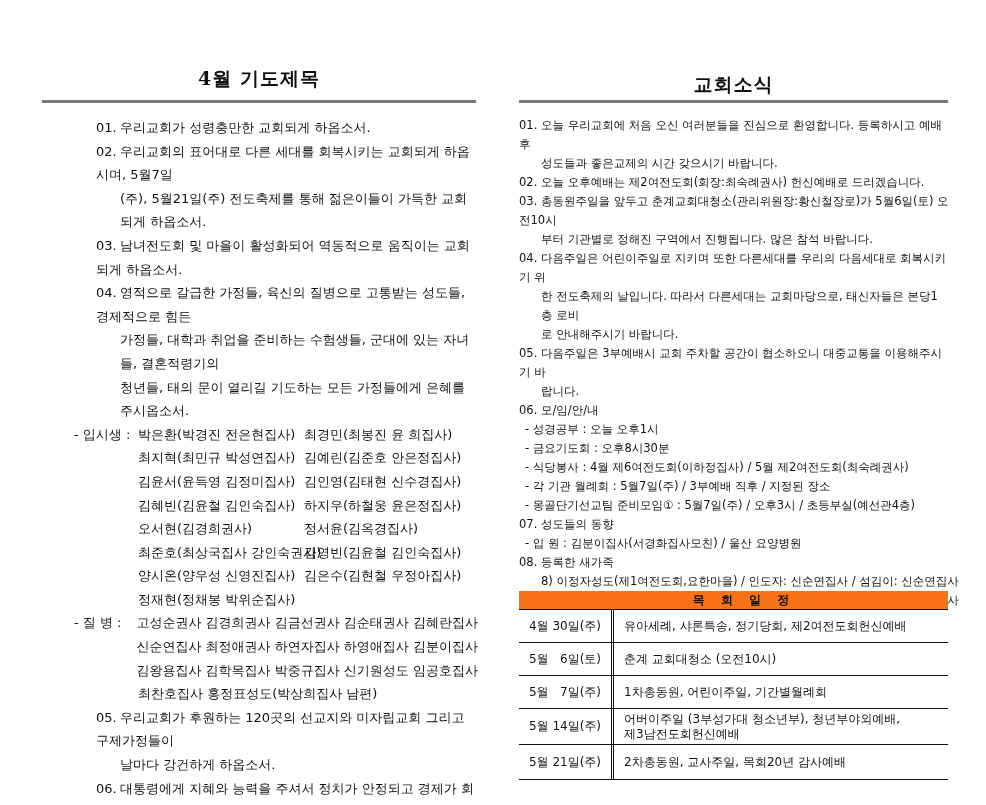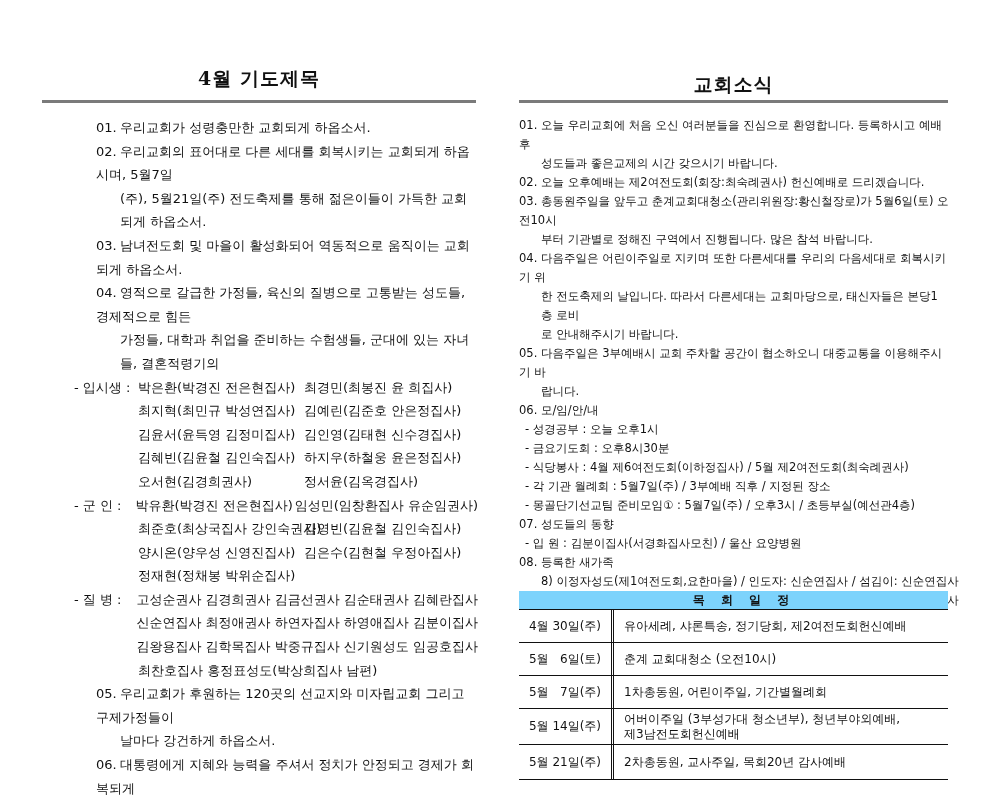--- a/index.html
+++ b/index.html
@@ -81,21 +81,21 @@
 
     
     .schedule {
       position: absolute;
       top: 591px;
       left: 0;
       width: 429px;
       font-size: 12px;
     }
     .sched-header {
-      background: #7dd3fc;
+      background: #f97316;
       text-align: center;
       height: 18px;
       line-height: 18px;
       font-weight: bold;
       letter-spacing: 6px;
       border-bottom: 1px solid #111;
       padding-left: 21px;
     }
     .sched-row {
       display: flex;
@@ -141,20 +141,21 @@
       <span class="p-cont">(주), 5월21일(주) 전도축제를 통해 젊은이들이 가득한 교회되게 하옵소서.</span>
     </div>
 
     <div class="p-item">
       <span class="p-num">03.</span><span>남녀전도회 및 마을이 활성화되어 역동적으로 움직이는 교회되게 하옵소서.</span>
     </div>
 
     <div class="p-item">
       <span class="p-num">04.</span><span>영적으로 갈급한 가정들, 육신의 질병으로 고통받는 성도들, 경제적으로 힘든</span>
       <span class="p-cont">가정들, 대학과 취업을 준비하는 수험생들, 군대에 있는 자녀들, 결혼적령기의</span>
+      <span class="p-cont">청년들, 태의 문이 열리길 기도하는 모든 가정들에게 은혜를 주시옵소서.</span>
     </div>
 
     <div class="sub-block">
       <div class="sub-row">
         <span class="sub-label">- 입시생 : </span>
         <span class="sub-cell-a">박은환(박경진 전은현집사)</span>
         <span class="sub-cell-b">최경민(최봉진 윤 희집사)</span>
       </div>
       <div class="sub-row">
         <span class="sub-label"></span>
@@ -172,25 +173,20 @@
         <span class="sub-cell-b">하지우(하철웅 윤은정집사)</span>
       </div>
       <div class="sub-row">
         <span class="sub-label"></span>
         <span class="sub-cell-a">오서현(김경희권사)</span>
         <span class="sub-cell-b">정서윤(김옥경집사)</span>
       </div>
     </div>
 
     <div class="sub-block">
-      <div class="sub-row">
-        <span class="sub-label">- 군 인 : </span>
-        <span class="sub-cell-a">박유환(박경진 전은현집사)</span>
-        <span class="sub-cell-b">임성민(임창환집사 유순임권사)</span>
-      </div>
       <div class="sub-row">
         <span class="sub-label"></span>
         <span class="sub-cell-a">최준호(최상국집사 강인숙권사)</span>
         <span class="sub-cell-b">김영빈(김윤철 김인숙집사)</span>
       </div>
       <div class="sub-row">
         <span class="sub-label"></span>
         <span class="sub-cell-a">양시온(양우성 신영진집사)</span>
         <span class="sub-cell-b">김은수(김현철 우정아집사)</span>
       </div>

